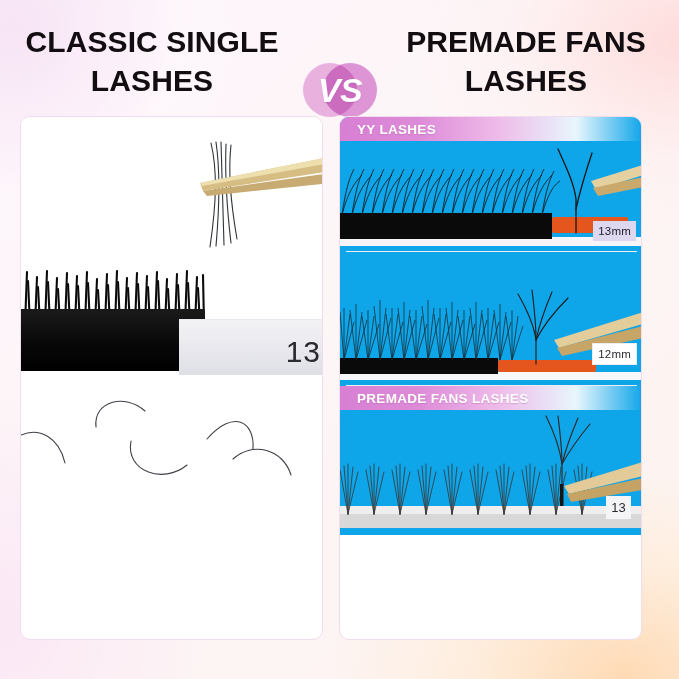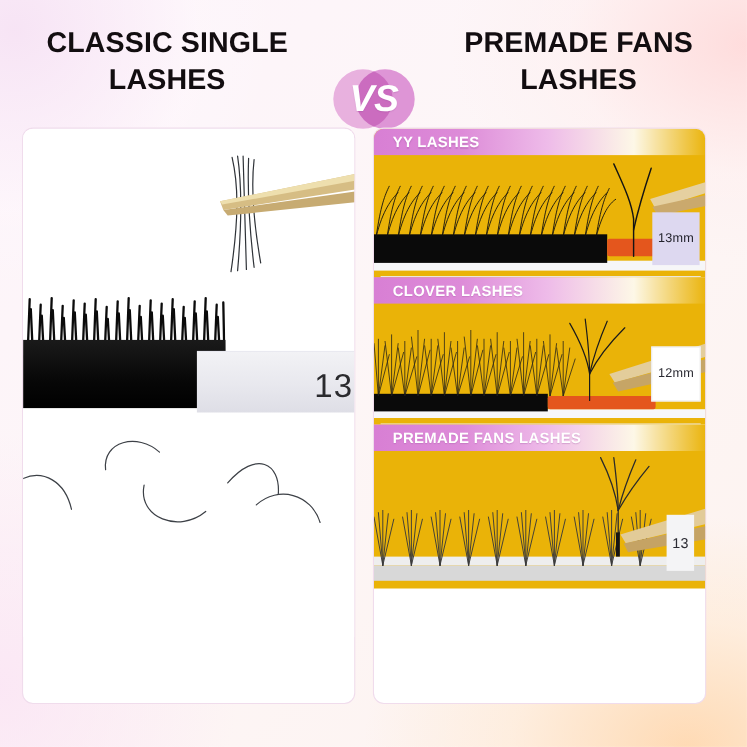--- a/index.html
+++ b/index.html
@@ -26,21 +26,21 @@
   #header {
     position: absolute;
     left: 0; top: 22px;
     width: 679px; height: 78px;
   }
   .title {
     position: absolute;
     top: 0;
     width: 272px;
     text-align: center;
-    font-size: 26px;
+    font-size: 30px;
     font-weight: 700;
     letter-spacing: 0.1px;
     line-height: 1.30;
     color: #120d10;
   }
   #title-left  { left: 16px; }
   #title-right { left: 390px; }
 
   #vs-badge {
     position: absolute;
@@ -115,21 +115,21 @@
 
   #lp-tweezer { position: absolute; left: 176px; top: 22px; width: 135px; height: 112px; }
 
   #lp-curves {
     position: absolute; left: 0; top: 262px;
     width: 303px; height: 200px;
     background: #fff;
   }
 
   
-  .rrow { position: absolute; left: 0; width: 303px; background: #eab308; text-align: right; }
+  .rrow { position: absolute; left: 0; width: 303px; background: #0ea5e9; text-align: right; }
   #rrow-1 { top: 0;   height: 135px; }
   #rrow-2 { top: 135px; height: 134px; }
   #rrow-3 { top: 269px; height: 149px; }
   .rsep { position: absolute; left: 6px; width: 291px; height: 1px; background: #ededf1; }
 
   .rlabel {
     position: absolute; left: 0; top: 0;
     width: 303px; height: 24px;
     background: linear-gradient(90deg, #d87fd4 0%, #dd8bd8 26%, #eebbe9 52%, rgba(255,255,255,0.9) 78%, rgba(255,255,255,0) 100%);
     display: flex; align-items: center;
@@ -146,21 +146,21 @@
   .rimg { position: absolute; left: 0; top: 24px; width: 303px; }
   #rimg-1 { height: 111px; }
   #rimg-2 { height: 98px; }
   #rimg-3 { height: 125px; }
 
   .mbadge {
     position: absolute;
     font-size: 11.5px;
     color: #2b2b33;
     letter-spacing: 0.2px;
-    padding: 18px 5px;
+    padding: 4px 5px;
     white-space: nowrap;
   }
   #mbadge-1 { right: 7px; bottom: 11px; background: #ddd8f0; color:#22222c; }
   #mbadge-2 { right: 6px; bottom: 9px;  background: #ffffff; border:1px solid #ececec; }
   #mbadge-3 { right: 12px; bottom: 16px; background: #f4f4f6; font-size: 13px; }
 </style>
 </head>
 <body>
 
 <div id="stage">
@@ -321,23 +321,20 @@
           </g>
           <path d="M251 40 L303 24 L303 34 L256 49 Z" fill="#e5d0a0"></path>
           <path d="M253 47 L303 36 L303 46 L258 55 Z" fill="#caa96d"></path>
         </svg>
         <div class="mbadge" id="mbadge-1">13mm</div>
       </div>
     </div>
     <div class="rsep" style="top:134px"></div>
 
     <div class="rrow" id="rrow-2">
-      <div class="rlabel">
-        <span>CLOVER LASHES</span>
-      </div>
       <div class="rimg" id="rimg-2">
         <svg viewBox="0 0 303 110" width="303" height="110">
           <rect x="0" y="96" width="303" height="8" fill="#f7f7f9"></rect>
           <rect x="0" y="82" width="158" height="16" fill="#0a0a0a"></rect>
           <rect x="158" y="84" width="98" height="12" rx="2" fill="#e4561d"></rect>
           <g stroke="#1b1b1b" stroke-width="0.75" fill="none" opacity="0.9">
             <path d="M4 84 L0 36"></path>
               <path d="M4 84 L4 32"></path>
               <path d="M4 84 L10 38"></path>
               <path d="M4 84 L14 46"></path>

